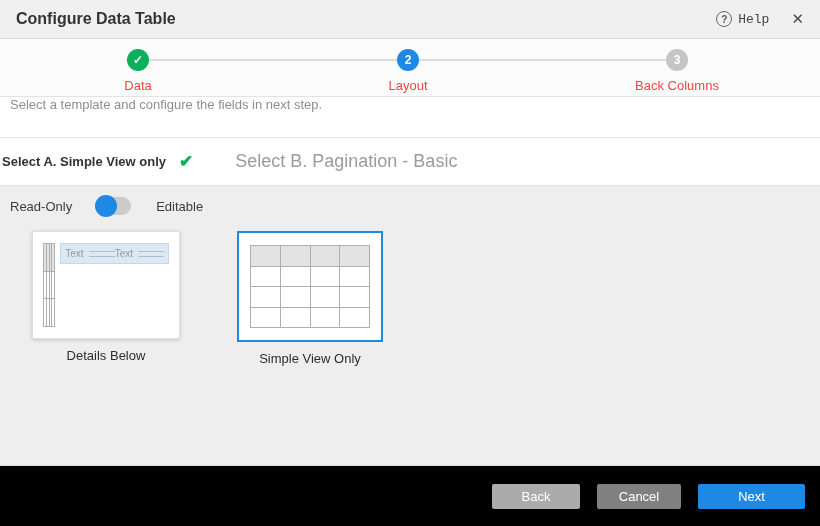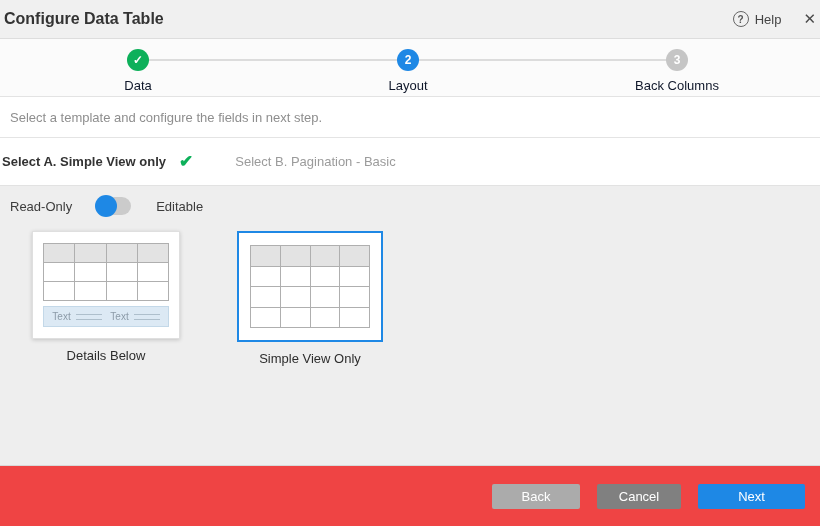--- a/index.html
+++ b/index.html
@@ -7,69 +7,69 @@
   body {
     position:relative; background:#fff; overflow:hidden;
     font-family:"Liberation Sans", sans-serif; color:#333;
   }
 
   
   .titlebar {
     position:absolute; top:0; left:0; right:0; height:39px;
     background:#F0F0F0; border-bottom:1px solid #DDDDDD;
     display:flex; align-items:center; justify-content:space-between;
-    padding:0 4px;
+    padding:0 16px;
   }
   .title { font-size:16px; font-weight:700; color:#333; }
   .titlebar-right { display:flex; align-items:center; }
   .help { display:flex; align-items:center; gap:6px; cursor:pointer; }
   .help-icon {
     width:16px; height:16px; border:1.5px solid #666; border-radius:50%;
     display:flex; align-items:center; justify-content:center;
     font-size:10px; color:#555; font-weight:700;
   }
-  .help-label { font-size:13px; color:#444; }
+  .help-label { font-size:13px; color:#444;font-family:Liberation Mono, monospace; }
   .close-icon { font-size:15px; color:#4A4A4A; margin-left:22px; cursor:pointer; }
 
   
   .stepper {
     position:absolute; top:39px; left:0; right:0; height:58px;
     background:#FBFBFB; border-bottom:1px solid #E3E3E3;
   }
   .step-line { position:absolute; top:20px; left:138px; width:539px; height:2px; background:#DCDCDC; }
   .step {
     position:absolute; top:10px; transform:translateX(-50%);
     display:flex; flex-direction:column; align-items:center; width:150px; cursor:pointer;
   }
   .step-circle {
     width:22px; height:22px; border-radius:50%; position:relative; z-index:1;
     display:flex; align-items:center; justify-content:center;
     font-size:12px; font-weight:700; color:#fff;
   }
   .step-circle.complete { background:#0DB05A; }
   .step-circle.active { background:#1E88E5; }
   .step-circle.upcoming { background:#C5C5C5; }
-  .step-label { margin-top:7px; font-size:13px; color:#0f172a; }
+  .step-label { margin-top:7px; font-size:13px; color:#ef4444; }
 
   
   .instruction-row {
     position:absolute; top:97px; left:0; right:0; height:41px;
     background:#fff; border-bottom:1px solid #E4E4E4;
-    display:flex; align-items:center; padding:0 10px;
+    display:flex; padding:0 10px;
   }
   .instruction-text { font-size:13px; color:#8E8E8E; }
 
   
   .selection-row {
     position:absolute; top:138px; left:0; right:0; height:47px;
     background:#fff; display:flex; align-items:center; padding:0 2px;
   }
   .option-a { font-size:13px; font-weight:700; color:#333; cursor:pointer; }
   .selection-check { color:#0DB05A; font-size:17px; font-weight:700; margin-left:13px; line-height:1; }
-  .option-b { font-size:13px; color:#9B9B9B; margin-left:42px; cursor:pointer; }
+  .option-b { font-size:18px; color:#9B9B9B; margin-left:42px; cursor:pointer; }
 
   
   .template-area {
     position:absolute; top:185px; left:0; right:0; height:281px;
     background:#EEEEEE; border-top:1px solid #E2E2E2; border-bottom:1px solid #D8D8D8;
   }
   .toggle-row { position:absolute; top:11px; left:10px; display:flex; align-items:center;gap:12px; }
   .toggle-label { font-size:13px; color:#3C3C3C; }
   .toggle {
     position:relative; width:35px; height:18px; background:#CBCBCB;
@@ -79,42 +79,42 @@
     position:absolute; left:-1px; top:-2px; width:22px; height:22px;
     border-radius:50%; background:#1E88E5;
   }
 
   .card-wrap { position:absolute; top:45px; text-align:center; }
   .card-wrap.first { left:32px; width:148px; }
   .card-wrap.second { left:237px; width:146px; }
   .card {
     background:#fff; border:1px solid #DFDFDF; height:108px; width:100%;
     box-shadow:0 1px 4px rgba(0,0,0,0.18); cursor:pointer;
-    padding:11px 10px; display:flex; flex-direction:column; gap:5px;
+    padding:11px 10px; display:flex; flex-direction:row; gap:5px;
   }
   .card.selected { border:2px solid #1E88E5; height:111px; box-shadow:none; padding:12px 11px; }
   .card-label { display:block; margin-top:9px; font-size:13px; color:#2D2D2D; }
 
   .ptable { flex:1; display:flex; flex-direction:column; border:1px solid #AFAFAF; background:#fff; }
   .prow { flex:1; display:flex; border-top:1px solid #AFAFAF; }
   .prow.phead { border-top:none; background:#E3E3E3; }
   .pcell { flex:1; border-left:1px solid #AFAFAF; }
   .pcell:first-child { border-left:none; }
 
   .pdetail {
     height:21px; flex:0 0 21px; background:#DCE9F4; border:1px solid #C3D8E8;
     display:flex; align-items:center; justify-content:space-around; padding:0 4px;
   }
   .pdetail-item { display:flex; align-items:center; gap:5px; }
   .pdetail-text { font-size:10px; color:#8C9BA8; }
   .pdetail-lines { width:26px; height:6px; border-top:1px solid #AEBFCC; border-bottom:1px solid #AEBFCC; }
 
   
   .footer {
-    position:absolute; top:466px; left:0; right:0; height:60px; background:#ef4444;
+    position:absolute; top:466px; left:0; right:0; height:60px; background:#000000;
     display:flex; align-items:center; justify-content:flex-end; gap:17px; padding-right:15px;
   }
   .btn {
     height:25px; border:none; border-radius:2px; color:#fff; font-size:13px;
     font-family:inherit; cursor:pointer; display:flex; align-items:center; justify-content:center;
   }
   .btn-back { width:88px; background:#ABABAB; }
   .btn-cancel { width:84px; background:#808080; }
   .btn-next { width:107px; background:#1E88E5; }
 </style>

